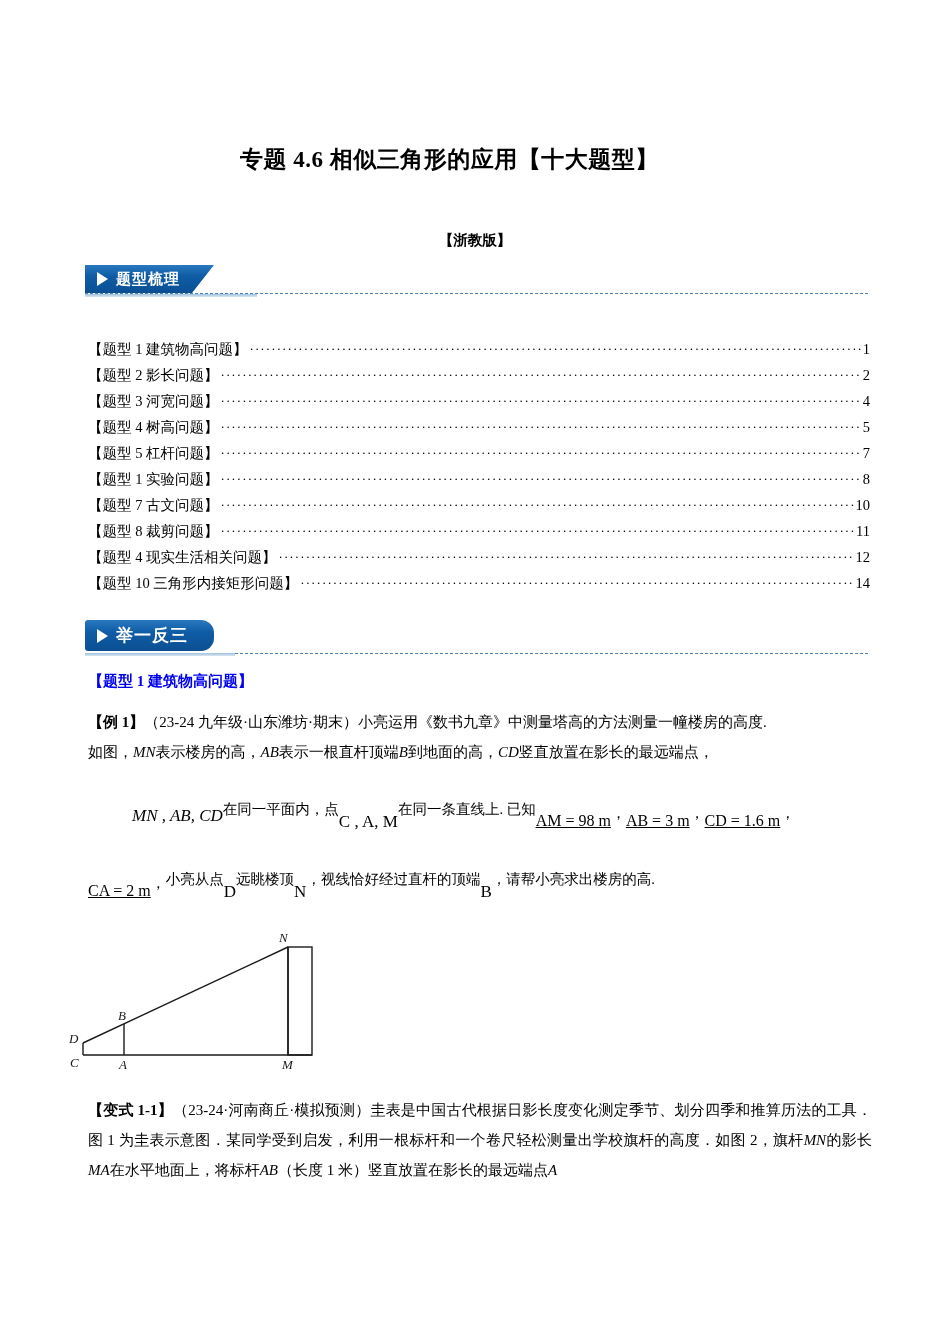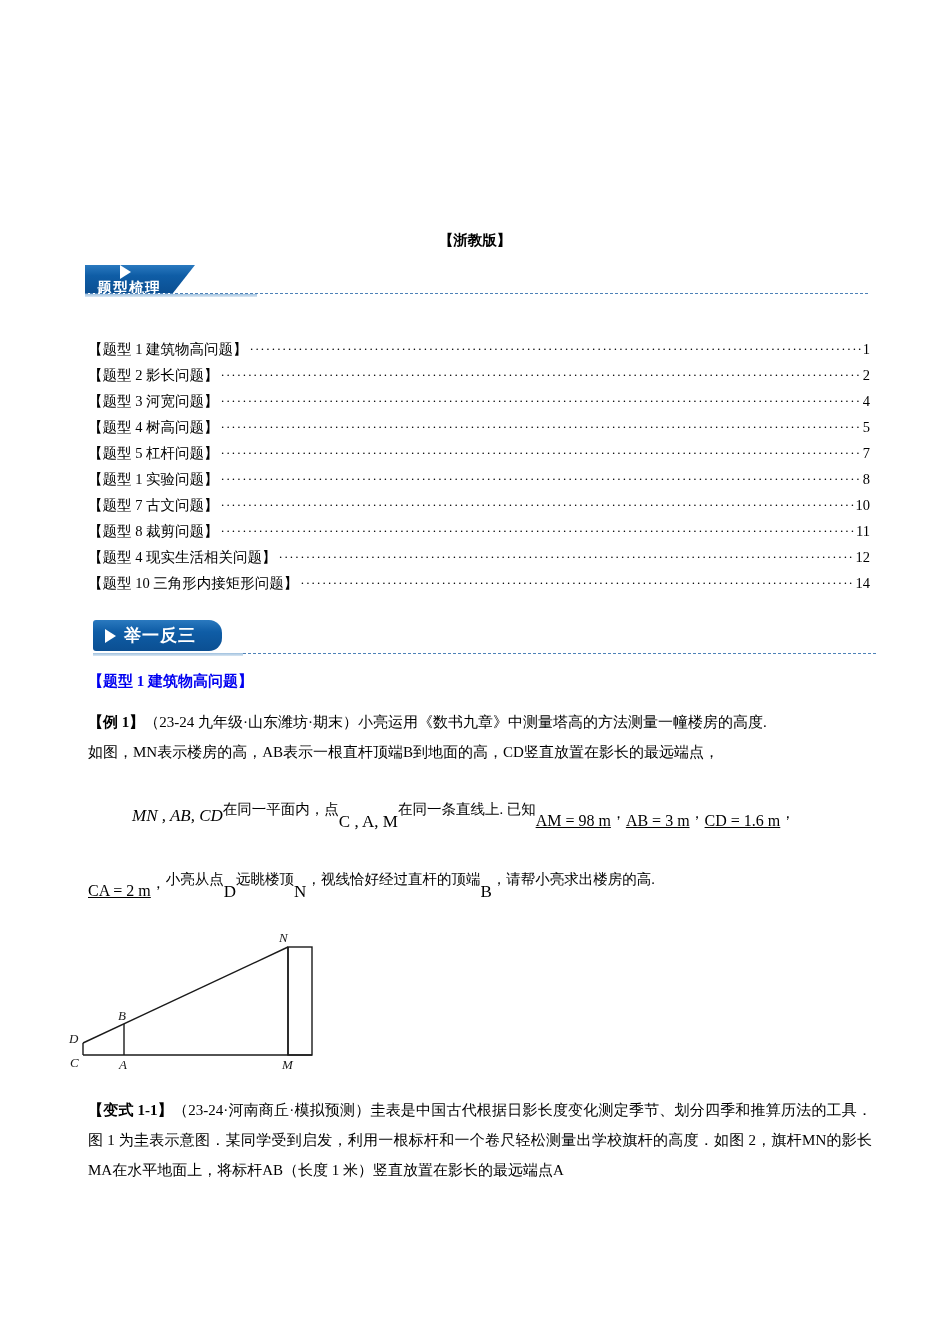--- a/index.html
+++ b/index.html
@@ -43,21 +43,21 @@
   }
 
   
   .banner-wrap {
     position: absolute;
     left: 85px;
     width: 783px;
     height: 34px;
   }
   .banner-wrap.b1 { top: 265px; }
-  .banner-wrap.b2 { top: 620px; height: 38px; margin-left: 8px; }
+  .banner-wrap.b2 { top: 620px; height: 38px; }
 
   .banner-tag {
     position: absolute;
     left: 0;
     top: 0;
     height: 28px;
     display: flex;
     align-items: center;
     padding: 0 30px 0 12px;
     background: linear-gradient(180deg, #2a79bf 0%, #0f5da6 38%, #0b4f92 100%);
@@ -66,21 +66,20 @@
     font-size: 15px;
     font-weight: bold;
     letter-spacing: 1px;
     white-space: nowrap;
     box-sizing: border-box;
     z-index: 3;
   }
   .banner-wrap.b1 .banner-tag {
     clip-path: polygon(0 0, 100% 0, calc(100% - 22px) 100%, 0 100%);
     padding-right: 34px;
-    flex-direction: column;
   }
   .banner-wrap.b2 .banner-tag {
     height: 31px;
     font-size: 17px;
     border-radius: 3px 13px 13px 3px;
     padding-right: 26px;
   }
   .banner-tag .play {
     display: inline-block;
     width: 0; height: 0;
@@ -154,21 +153,21 @@
     left: 88px;
     width: 784px;
     font-size: 15px;
     line-height: 30px;
     text-align: justify;
   }
   .para.p-ex1  { top: 707px; }
   .para.p-var  { top: 1095px; }
 
   .bold { font-weight: bold; }
-  .ital { }
+  .ital { font-style: italic; }
 
   
   .mathline {
     position: absolute;
     left: 88px;
     width: 800px;
     font-size: 15px;
     white-space: nowrap;
   }
   .mathline.m1 { top: 806px; }
@@ -210,20 +209,21 @@
     width: 290px;
     height: 150px;
   }
   .figure svg { display: block; }
 </style>
 </head>
 <body>
 
 <div class="page">
 
+  <div class="doc-title">专题 4.6   相似三角形的应用【十大题型】</div>
   <div class="subtitle">【浙教版】</div>
 
   <div class="banner-wrap b1">
     <div class="banner-rule"></div>
     <div class="banner-underline"></div>
     <div class="banner-tag">
       <span class="play"></span>
       <span>题型梳理</span>
     </div>
   </div>

